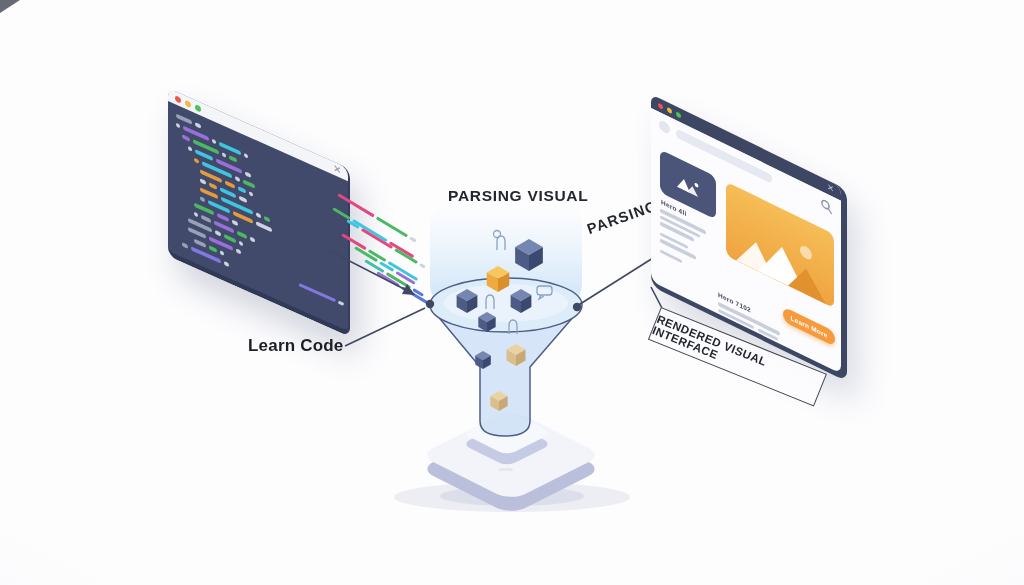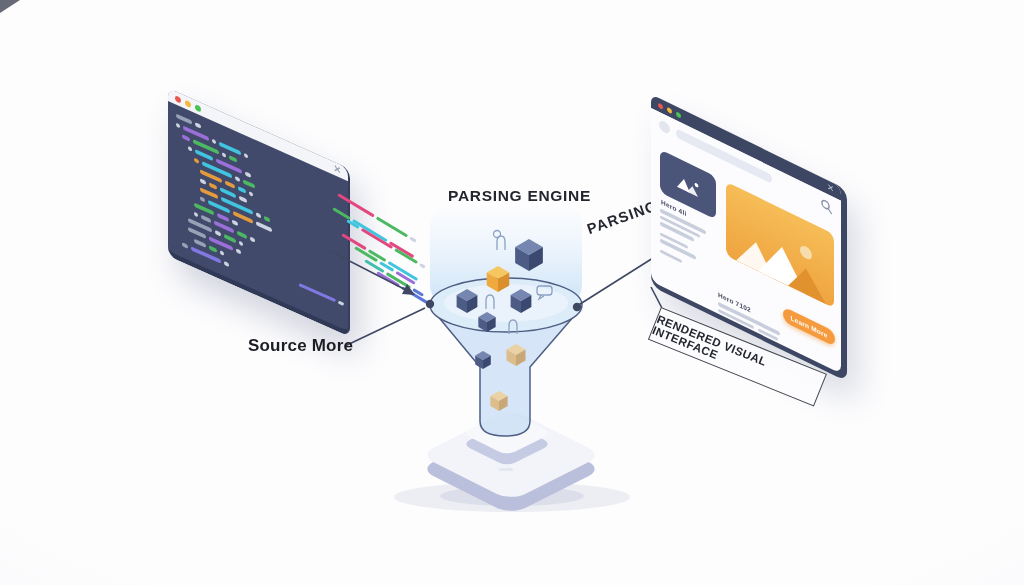--- a/index.html
+++ b/index.html
@@ -289,23 +289,23 @@
       <path d="M330,251 L406,290"></path>
       <polygon points="415,295 402,294 407,284" fill="#3f4862" stroke="none"></polygon>
       <path d="M345,346 L425,308"></path>
       <path d="M577,306 L653,258"></path>
       <path d="M651,287 L663,310"></path>
       <circle cx="430" cy="304" r="4.2" fill="#3f4862" stroke="none"></circle>
       <circle cx="577" cy="307" r="4.2" fill="#3f4862" stroke="none"></circle>
     </g>
   </svg>
 
-  <div class="lbl lbl-engine">PARSING ENGINE</div>
+  <div class="lbl lbl-engine">PARSING VISUAL</div>
   <div class="lbl lbl-parsing">PARSING</div>
-  <div class="lbl lbl-source">Source More</div>
+  <div class="lbl lbl-source">Learn Code</div>
 
   <div class="browser-window">
     <div class="bw-inner">
       <div class="bw-bar">
         <span class="dot r s"></span>
         <span class="dot y s"></span>
         <span class="dot g s"></span>
         <span class="bw-x">✕</span>
       </div>
       <div class="bw-toolbar">

